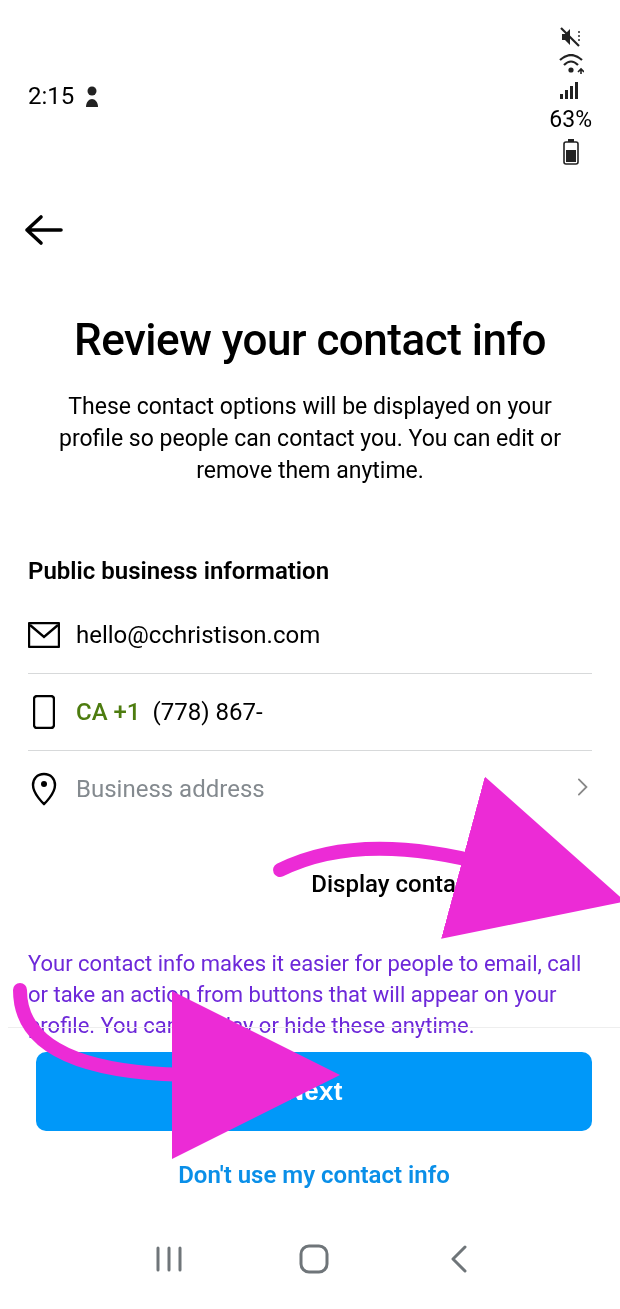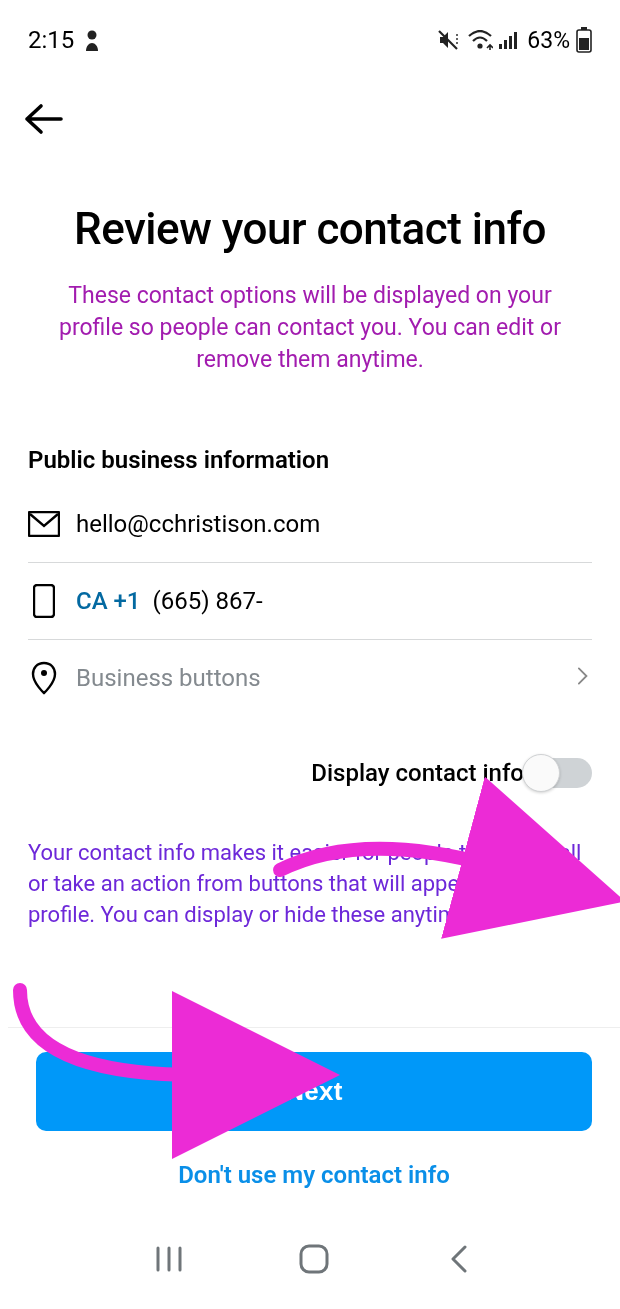--- a/index.html
+++ b/index.html
@@ -1,41 +1,41 @@
 <!DOCTYPE html>
 <html><head>
 <meta charset="utf-8">
 <style>
   * { box-sizing: border-box; margin: 0; padding: 0; }
   html, body { width: 620px; height: 1309px; font-family: -apple-system, BlinkMacSystemFont, "Segoe UI", Roboto, Helvetica, Arial, sans-serif; background: #fff; color: #000; overflow: hidden; position: relative; }
 
   
   .status-bar { display: flex; justify-content: space-between; align-items: center; padding: 26px 28px 4px 28px; font-size: 24px; }
   .status-left { display: flex; align-items: center; gap: 8px; }
-  .status-right { display: flex; align-items: center; gap: 6px; }
+  .status-right { display: flex; align-items: center; gap: 6px; flex-direction: column; }
   .status-time { font-weight: 400; }
   .status-icon { display: inline-flex; }
 
   
   .header { padding: 40px 22px 0 22px; }
   .back-btn { width: 42px; height: 42px; display: flex; align-items: center; justify-content: center; cursor: pointer; }
 
   
   .content { padding: 0 28px; }
   .title { font-size: 44px; font-weight: 500; text-align: center; margin-top: 64px; line-height: 1.18; letter-spacing: -0.5px; }
-  .subtitle { font-size: 23px; color: #a21caf; text-align: center; margin-top: 24px; line-height: 1.4; padding: 0 8px; }
+  .subtitle { font-size: 23px; color: #000000; text-align: center; margin-top: 24px; line-height: 1.4; padding: 0 8px; }
 
   .section-label { font-size: 24px; font-weight: 600; margin-top: 70px; margin-bottom: 12px; }
 
   .field-row { display: flex; align-items: center; gap: 16px; padding: 22px 0; border-bottom: 1px solid #d7d9da; }
   .field-row:last-of-type { border-bottom: none; }
   .field-icon { width: 32px; height: 32px; display: flex; align-items: center; justify-content: center; flex-shrink: 0; }
   .field-text { font-size: 24px; flex: 1; }
   .field-placeholder { color: #848a8f; }
-  .country-code { color: #0369a1; font-weight: 500; margin-right: 12px; }
+  .country-code { color: #4d7c0f; font-weight: 500; margin-right: 12px; }
   .chevron { width: 18px; height: 18px; }
 
   .toggle-row { display: flex; align-items: center; justify-content: flex-end; margin-top: 42px; }
   .toggle-label { font-size: 24px; font-weight: 500; }
   .toggle-track { width: 68px; height: 30px; background: #cfd3d6; border-radius: 18px; position: relative; cursor: pointer; }
   .toggle-thumb { width: 38px; height: 38px; background: #fafafa; border: 1px solid #d0d2d4; border-radius: 50%; position: absolute; top: -4px; left: -2px; box-shadow: 0 1px 3px rgba(0,0,0,.18); }
 
   .info-text { font-size: 22px; color: #6d28d9; line-height: 1.4; margin-top: 50px; }
 
   .bottom-area { position: absolute; left: 8px; right: 0; bottom: 0; padding: 0 28px 18px 28px; border-top: 1px solid #eee; }
@@ -120,32 +120,32 @@
     <span class="field-text">hello@cchristison.com</span>
   </div>
 
   <div class="field-row">
     <span class="field-icon">
       <svg width="22" height="34" viewBox="0 0 22 34">
           <rect x="1" y="1" width="20" height="32" rx="3" fill="none" stroke="#000" stroke-width="2.4"></rect>
         </svg>
     </span>
     <span class="field-text">
-      <span class="country-code">CA +1</span><span>(665) 867-</span>
+      <span class="country-code">CA +1</span><span>(778) 867-</span>
     </span>
   </div>
 
   <div class="field-row" style="border-bottom:none;">
     <span class="field-icon">
       <svg width="26" height="34" viewBox="0 0 26 34">
           <path d="M13 2 C6 2 2 7 2 13 C2 22 13 32 13 32 C13 32 24 22 24 13 C24 7 20 2 13 2 Z" fill="none" stroke="#000" stroke-width="2.4"></path>
           <circle cx="13" cy="12" r="3" fill="#000"></circle>
         </svg>
     </span>
-    <span class="field-text field-placeholder">Business buttons</span>
+    <span class="field-text field-placeholder">Business address</span>
     <span>
       <svg class="chevron" width="16" height="26" viewBox="0 0 16 26">
           <path d="M2 2 L13 13 L2 24" fill="none" stroke="#888" stroke-width="2.6" stroke-linecap="round"></path>
         </svg>
     </span>
   </div>
 
   <div class="toggle-row">
     <span class="toggle-label">Display contact info</span>
     <div class="toggle-track">

